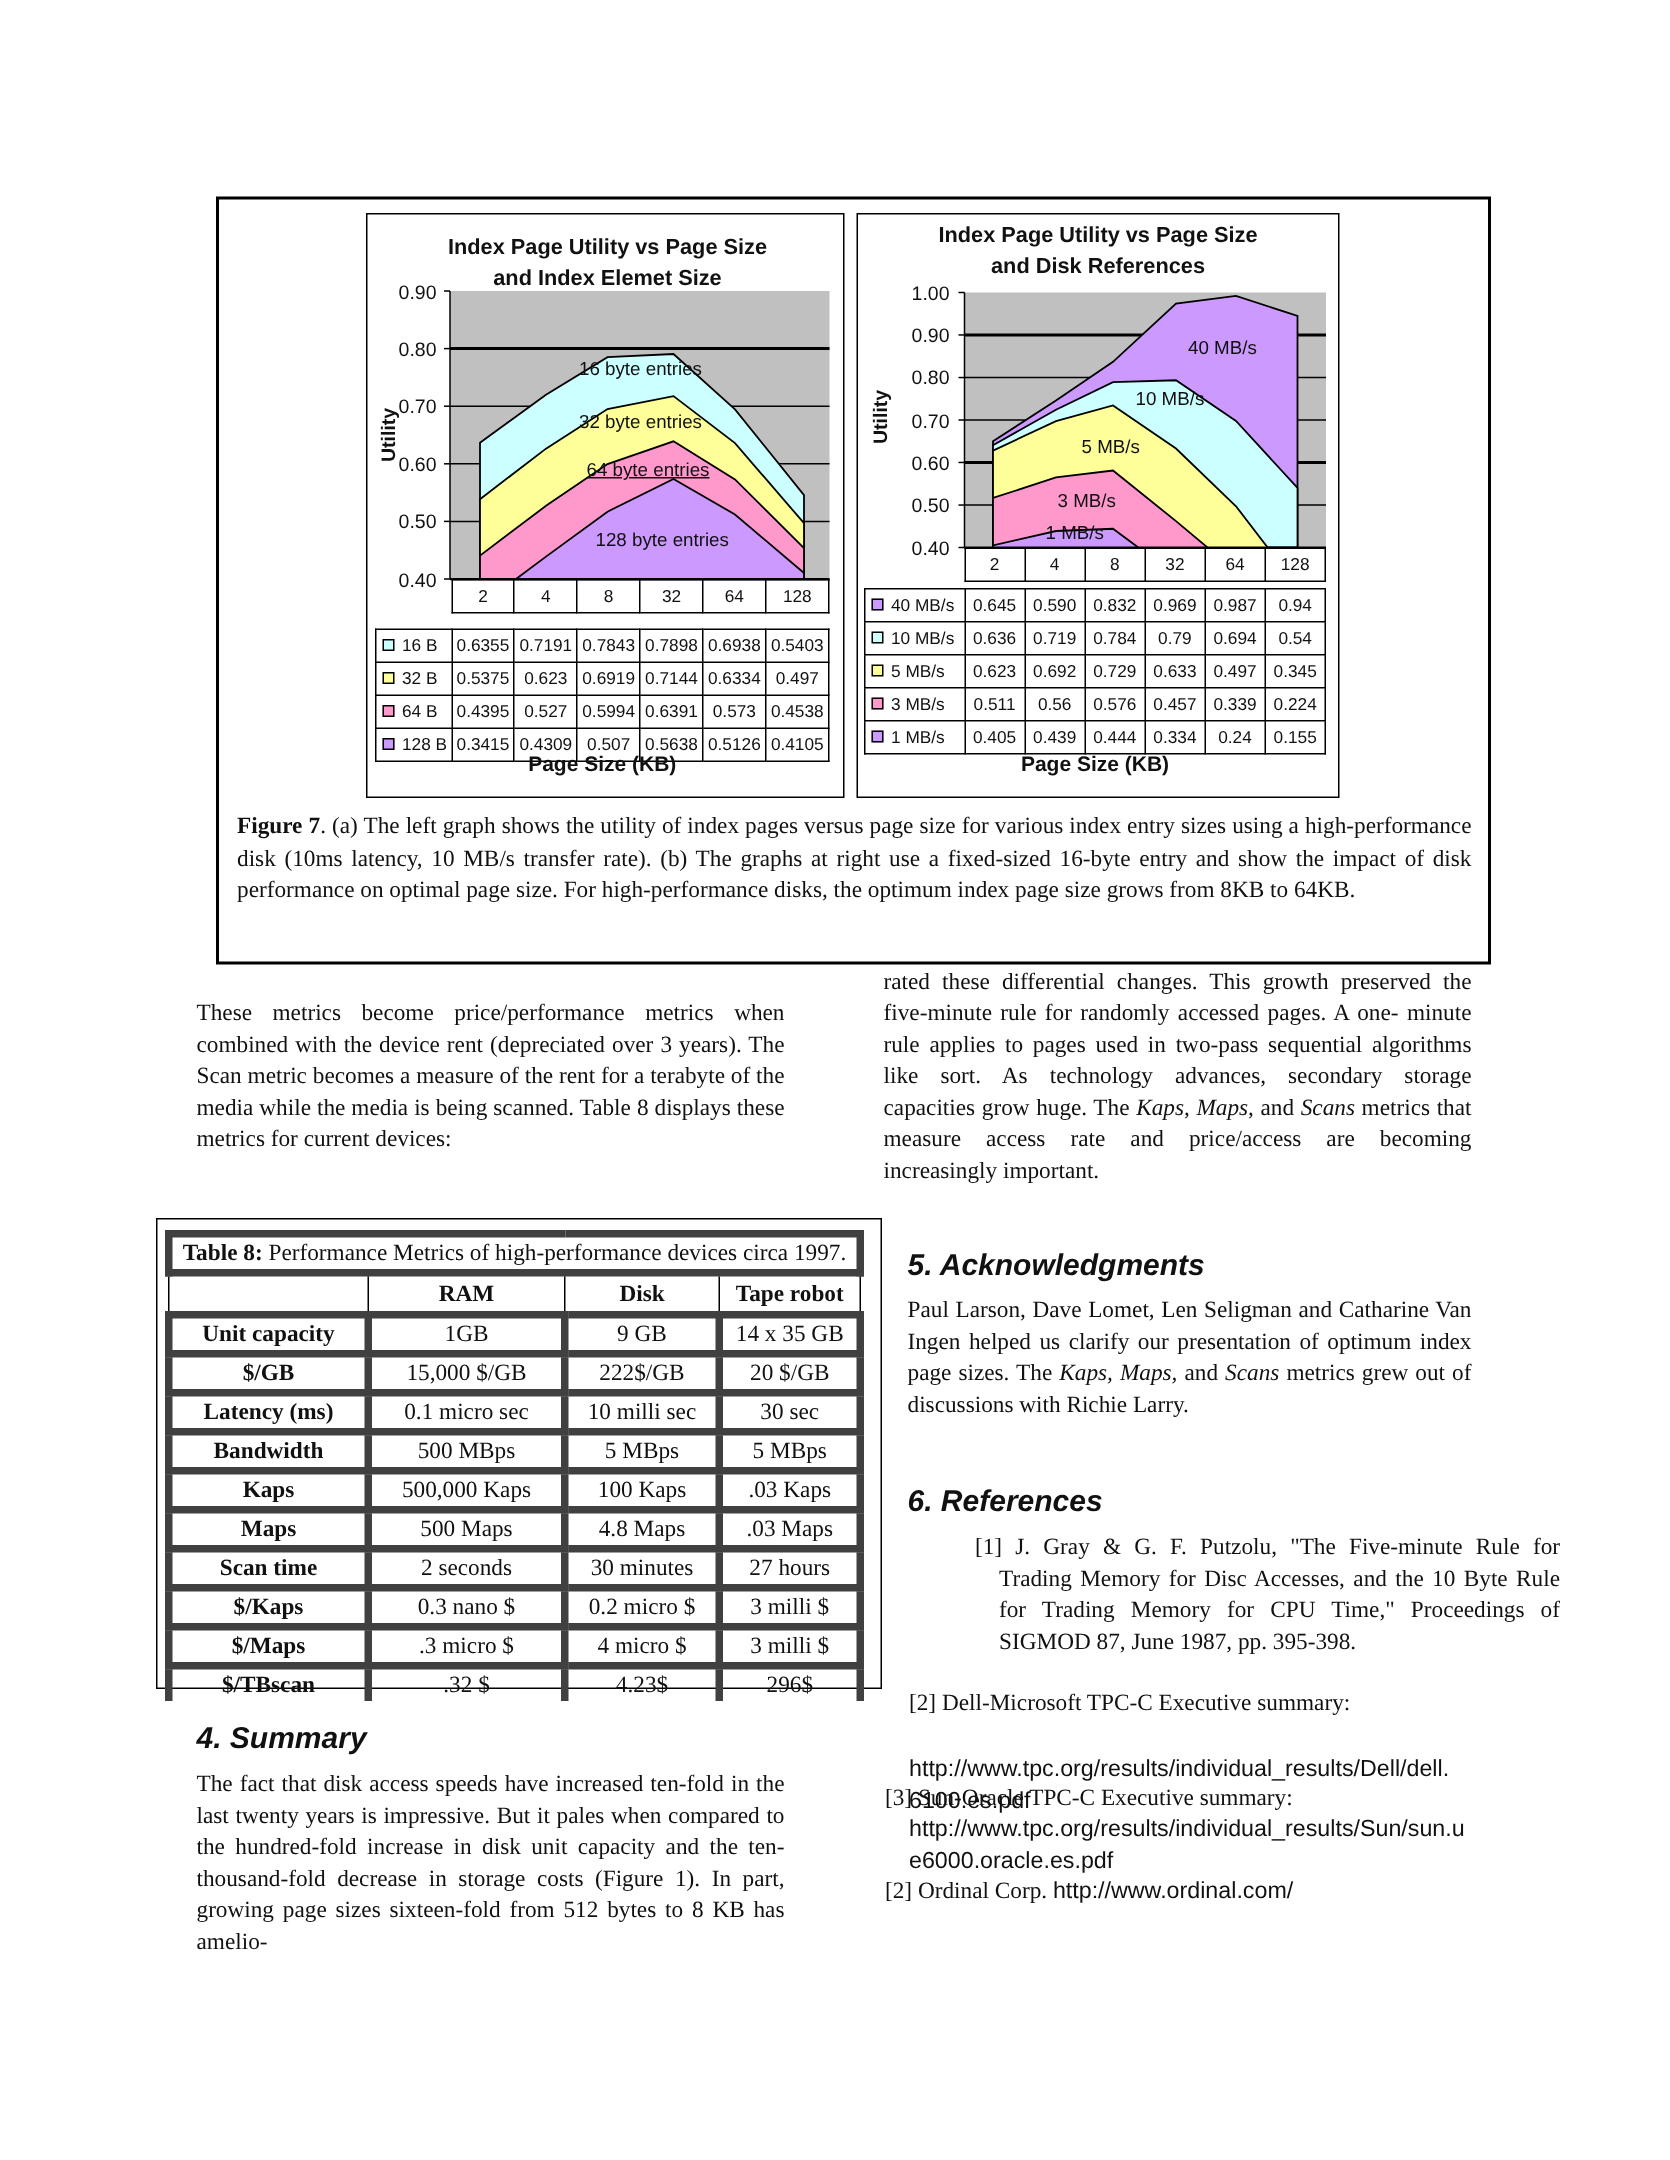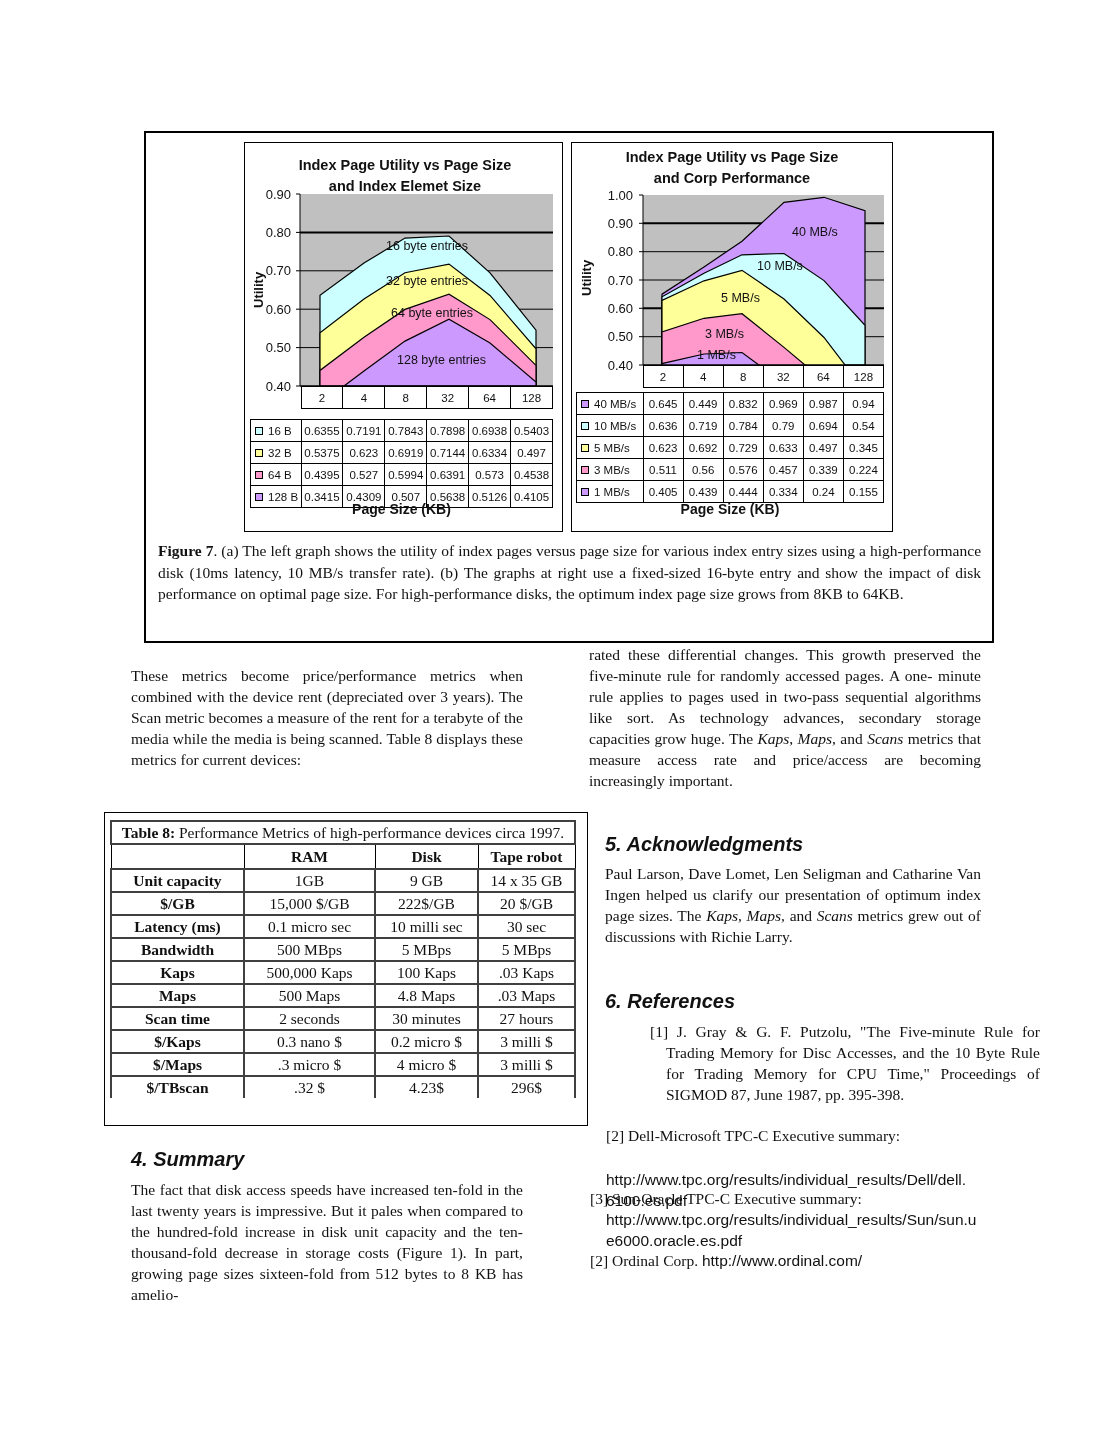--- a/index.html
+++ b/index.html
@@ -14,21 +14,21 @@
   .xlabel { font-weight:bold; font-size:14px; text-align:center; }
   table.dt { border-collapse:collapse; font-family:"Liberation Sans", sans-serif; font-size:11.5px; position:absolute; }
   table.dt td { border:1px solid #000; text-align:center; padding:0; height:21px; white-space:nowrap; }
   table.dt td.lg { text-align:left; padding-left:4px; }
   .swatch { display:inline-block; width:6px; height:6px; border:1px solid #000; margin-right:5px; vertical-align:middle; }
   .caption { left:158px; top:540px; width:823px; font-size:15.5px; line-height:21.5px; text-align:justify; }
   .col-text { font-size:15.5px; line-height:21px; text-align:justify; }
   .heading { font-family:"Liberation Sans", sans-serif; font-weight:bold; font-style:italic; font-size:20px; }
   .t8-box { left:104px; top:812px; width:484px; height:314px; border:1.5px solid #000; box-sizing:border-box; }
   table.t8 { position:absolute; left:110px; top:820px; width:466px; border-collapse:collapse; font-size:15.5px; }
-  table.t8 td { border:2px solid #404040; text-align:center; padding:0; height:21px; line-height:20px; }
+  table.t8 td { border:5px solid #404040; text-align:center; padding:0; height:21px; line-height:20px; }
   table.t8 td.rh { font-weight:bold;margin-top:18px; }
   table.t8 th { border:1px solid #000; font-weight:bold; height:21px; }
   .ref { font-size:15.5px; line-height:21px; }
   .url { font-family:"Liberation Sans", sans-serif; font-size:15.5px; }
   .ref-indent { padding-left:16px; text-indent:-16px; }
 </style>
 </head>
 <body>
 
 <div class="abs figure-box"></div>
@@ -65,21 +65,21 @@
 </svg>
 <div class="abs sans ytick" style="left:251px;top:187px;">0.90</div>
 <div class="abs sans ytick" style="left:251px;top:225px;">0.80</div>
 <div class="abs sans ytick" style="left:251px;top:263px;">0.70</div>
 <div class="abs sans ytick" style="left:251px;top:302px;">0.60</div>
 <div class="abs sans ytick" style="left:251px;top:340px;">0.50</div>
 <div class="abs sans ytick" style="left:251px;top:379px;">0.40</div>
 <div class="abs sans ylabel" style="left:251px;top:308px;">Utility</div>
 <div class="abs sans" style="left:386px;top:239px;font-size:12.5px;">16 byte entries</div>
 <div class="abs sans" style="left:386px;top:274px;font-size:12.5px;">32 byte entries</div>
-<div class="abs sans" style="left:391px;top:306px;font-size:12.5px;">64 byte entries</div>
+<div class="abs sans" style="left:391px;top:306px;font-size:12.5px;text-decoration:underline;">64 byte entries</div>
 <div class="abs sans" style="left:397px;top:353px;font-size:12.5px;">128 byte entries</div>
 
 <table class="dt" style="left:250px;top:386px;width:303px;">
   <tbody>
       <tr style="height:20px;">
     <td style="border:none;width:50px;"></td>
     <td>2</td>
     <td>4</td>
     <td>8</td>
     <td>32</td>
@@ -125,21 +125,21 @@
         <td>0.5126</td>
         <td>0.4105</td>
   </tr>
 </tbody>
   </table>
 <div class="abs sans xlabel" style="left:250px;top:501px;width:303px;">Page Size (KB)</div>
 
 <div class="abs chart-box" style="left:571px;top:142px;width:322px;height:390px;"></div>
 <div class="abs chart-title sans" style="left:576px;top:147px;width:312px;">
   <div>Index Page Utility vs Page Size</div>
-  <div>and Corp Performance</div>
+  <div>and Disk References</div>
 </div>
 <svg class="abs" style="left:0;top:0;" width="1113" height="640">
   <defs>
       <clipPath id="rclip">
         <rect x="643" y="195" width="241" height="170"></rect>
       </clipPath>
     </defs>
   <rect x="643" y="195" width="241" height="170" fill="#c0c0c0"></rect>
   <g stroke="#000" stroke-width="1">
     <line x1="643" y1="223.3" x2="884" y2="223.3" stroke-width="2"></line>
@@ -192,21 +192,21 @@
     <td>32</td>
     <td>64</td>
     <td>128</td>
   </tr>
   <tr style="height:4px;">
         <td style="border:none;height:4px;" colspan="7"></td>
       </tr>
   <tr>
     <td class="lg"><span class="swatch" style="background:#cc99ff"></span><span>40 MB/s</span></td>
     <td>0.645</td>
-        <td>0.449</td>
+        <td>0.590</td>
         <td>0.832</td>
         <td>0.969</td>
         <td>0.987</td>
         <td>0.94</td>
   </tr>
   <tr>
     <td class="lg"><span class="swatch" style="background:#ccffff"></span><span>10 MB/s</span></td>
     <td>0.636</td>
         <td>0.719</td>
         <td>0.784</td>

